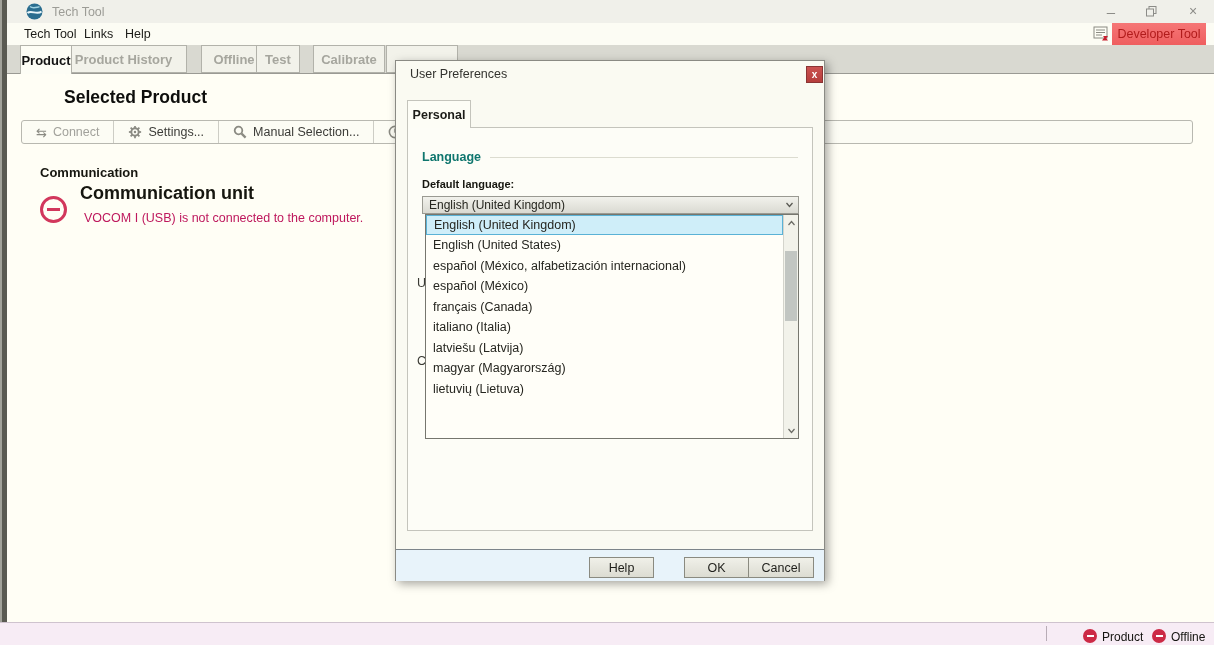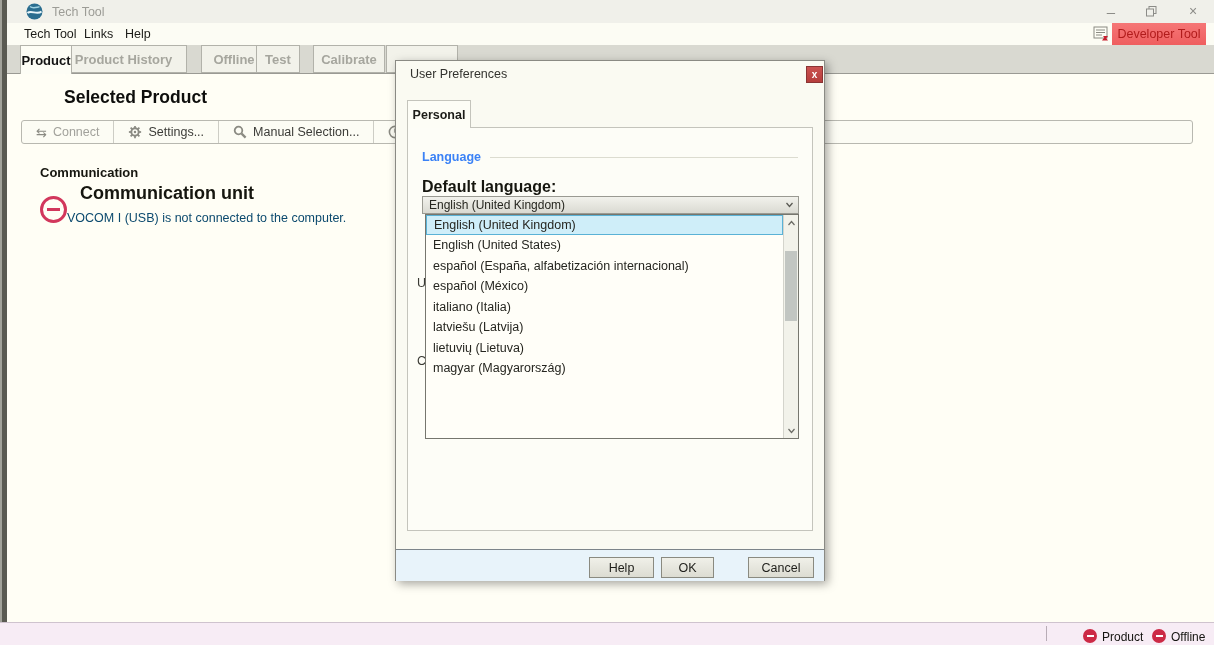--- a/index.html
+++ b/index.html
@@ -53,39 +53,39 @@
     font-size:12.5px; color:#3c3c38; border-right:1px solid #cdcdc5; }
   .tbtn:last-child { border-right:none; }
   .tbtn.disabled { color:#a2a29c; }
   .uni-icon { font-family:"DejaVu Sans", sans-serif; color:#8a8a82; font-size:13px; }
 
   .conn-heading { left:40px; top:165px; font-size:13px; font-weight:bold; color:#16160f; }
   .conn-icon { left:40px; top:196px; width:27px; height:27px; border:3px solid #d2375c;
     border-radius:50%; }
   .conn-icon .dash { position:absolute; left:4px; top:9px; width:13px; height:3px; background:#d2375c; }
   .conn-title { left:80px; top:183px; font-size:18px; font-weight:bold; color:#16160f; }
-  .conn-msg { left:67px; top:211px; font-size:12.5px; color:#0c4a6e; }
+  .conn-msg { left:84px; top:211px; font-size:12.5px; color:#be185d; }
 
   
   .dialog { left:395px; top:60px; width:430px; height:521px; background:#fafaf2;
     border:1px solid #8a8a84; box-shadow:3px 3px 9px rgba(0,0,0,0.35); z-index:10; }
   .dlg-title { left:14px; top:6px; font-size:12.5px; color:#33332f; }
   .dlg-close { left:410px; top:5px; width:17px; height:17px;
     background:linear-gradient(#cb5250,#b53d3c); border:1px solid #8a3434;
     color:#fff; font-size:10px; font-weight:bold;
     display:flex; align-items:center; justify-content:center; }
   .dlg-tab { left:11px; top:39px; width:64px; height:28px; background:#fdfdf6;
     border:1px solid #c4c4bc; border-bottom:none;
     display:flex; align-items:center; justify-content:center;
     font-weight:bold; font-size:12.5px; color:#1c1c18; z-index:3; }
   .dlg-panel { left:11px; top:66px; width:406px; height:404px; background:#fdfdf7;
     border:1px solid #c4c4bc; }
-  .sec-label { left:14px; top:22px; font-size:12.5px; font-weight:bold; color:#3b82f6; }
+  .sec-label { left:14px; top:22px; font-size:12.5px; font-weight:bold; color:#0f766e; }
   .sec-rule { left:82px; top:29px; width:308px; height:1px; background:#dcdcd0; }
-  .fld-label { left:14px; top:50px; font-size:16px; font-weight:bold; color:#16160f; }
+  .fld-label { left:14px; top:50px; font-size:11px; font-weight:bold; color:#16160f; }
   .combo { left:14px; top:68px; width:377px; height:18px;
     background:linear-gradient(#f2f2ec,#dadad2); border:1px solid #9a9a92;
     font-size:12px; color:#26261f; line-height:16px; padding-left:6px; }
   .combo-chevron { position:absolute; right:3px; top:2px; }
   .frag { color:#3a3a34; font-size:12.5px; width:9px; overflow:hidden; z-index:1; }
   .frag-u { left:9px; top:148px; }
   .frag-c { left:9px; top:226px; }
   .droplist { left:17px; top:86px; width:374px; height:225px; background:#fffef8;
     border:1px solid #76766e; z-index:5; }
   .opt { height:20.45px; line-height:20.45px; padding-left:7px; margin-right:15px;
@@ -95,21 +95,21 @@
     background:#f2f2ea; border-left:1px solid #d4d4cc; }
   .scrollbtn { position:absolute; left:0; width:14px; height:14px;
     display:flex; align-items:center; justify-content:center; }
   .scroll-up { top:1px; } .scroll-down { bottom:1px; }
   .thumb { position:absolute; left:1px; top:36px; width:12px; height:70px; background:#c2c6c2; }
   .dlg-footer-line { left:0; top:488px; width:428px; height:1px; background:#7c848a; }
   .dlg-footer { left:0; top:489px; width:428px; height:31px; background:#e8f3fa; }
   .dlg-btn { top:496px; height:21px; background:linear-gradient(#f0f0e9,#dcdcd2);
     border:1px solid #8a8a80; font-size:12.5px; color:#1f1f1b;
     display:flex; align-items:center; justify-content:center; }
-  .btn-help { left:193px; width:65px; } .btn-ok { left:265px; width:53px; }
+  .btn-help { left:193px; width:65px; } .btn-ok { left:288px; width:65px; }
   .btn-cancel { left:352px; width:66px;text-align:right; }
 
   
   .statusbar { left:0; top:622px; width:1214px; height:23px; background:#f7ecf5;
     border-top:1px solid #cfc3ce; }
   .sb-sep { left:1046px; top:626px; width:1px; height:15px; background:#b8acb6; }
   .status-icon { top:629px; width:14px; height:14px; background:#cc2a46; border-radius:50%; }
   .status-icon .dash { position:absolute; left:3.5px; top:6px; width:7px; height:2px; background:#fff; }
   .sb-ico-product { left:1083px; } .sb-ico-offline { left:1152px; }
   .sb-label { top:630px; font-size:12px; color:#141410; }
@@ -235,26 +235,27 @@
         </svg>
       </span>
     </div>
 
     <span class="abs frag frag-u">U</span>
     <span class="abs frag frag-c">C</span>
 
     <div class="abs droplist">
       <div class="opt selected">English (United Kingdom)</div>
       <div class="opt">English (United States)</div>
-      <div class="opt">español (España, alfabetización internacional)</div>
+      <div class="opt">español (México, alfabetización internacional)</div>
       <div class="opt">español (México)</div>
+      <div class="opt">français (Canada)</div>
       <div class="opt">italiano (Italia)</div>
       <div class="opt">latviešu (Latvija)</div>
+      <div class="opt">magyar (Magyarország)</div>
       <div class="opt">lietuvių (Lietuva)</div>
-      <div class="opt">magyar (Magyarország)</div>
       <div class="scrolltrack">
         <span class="scrollbtn scroll-up">
           <svg width="9" height="9" viewBox="0 0 9 9">
               <path d="M1.5 6 L4.5 2.5 L7.5 6" fill="none" stroke="#6a6a64" stroke-width="1.2"></path>
             </svg>
         </span>
         <span class="thumb"></span>
         <span class="scrollbtn scroll-down">
           <svg width="9" height="9" viewBox="0 0 9 9">
               <path d="M1.5 3 L4.5 6.5 L7.5 3" fill="none" stroke="#6a6a64" stroke-width="1.2"></path>

